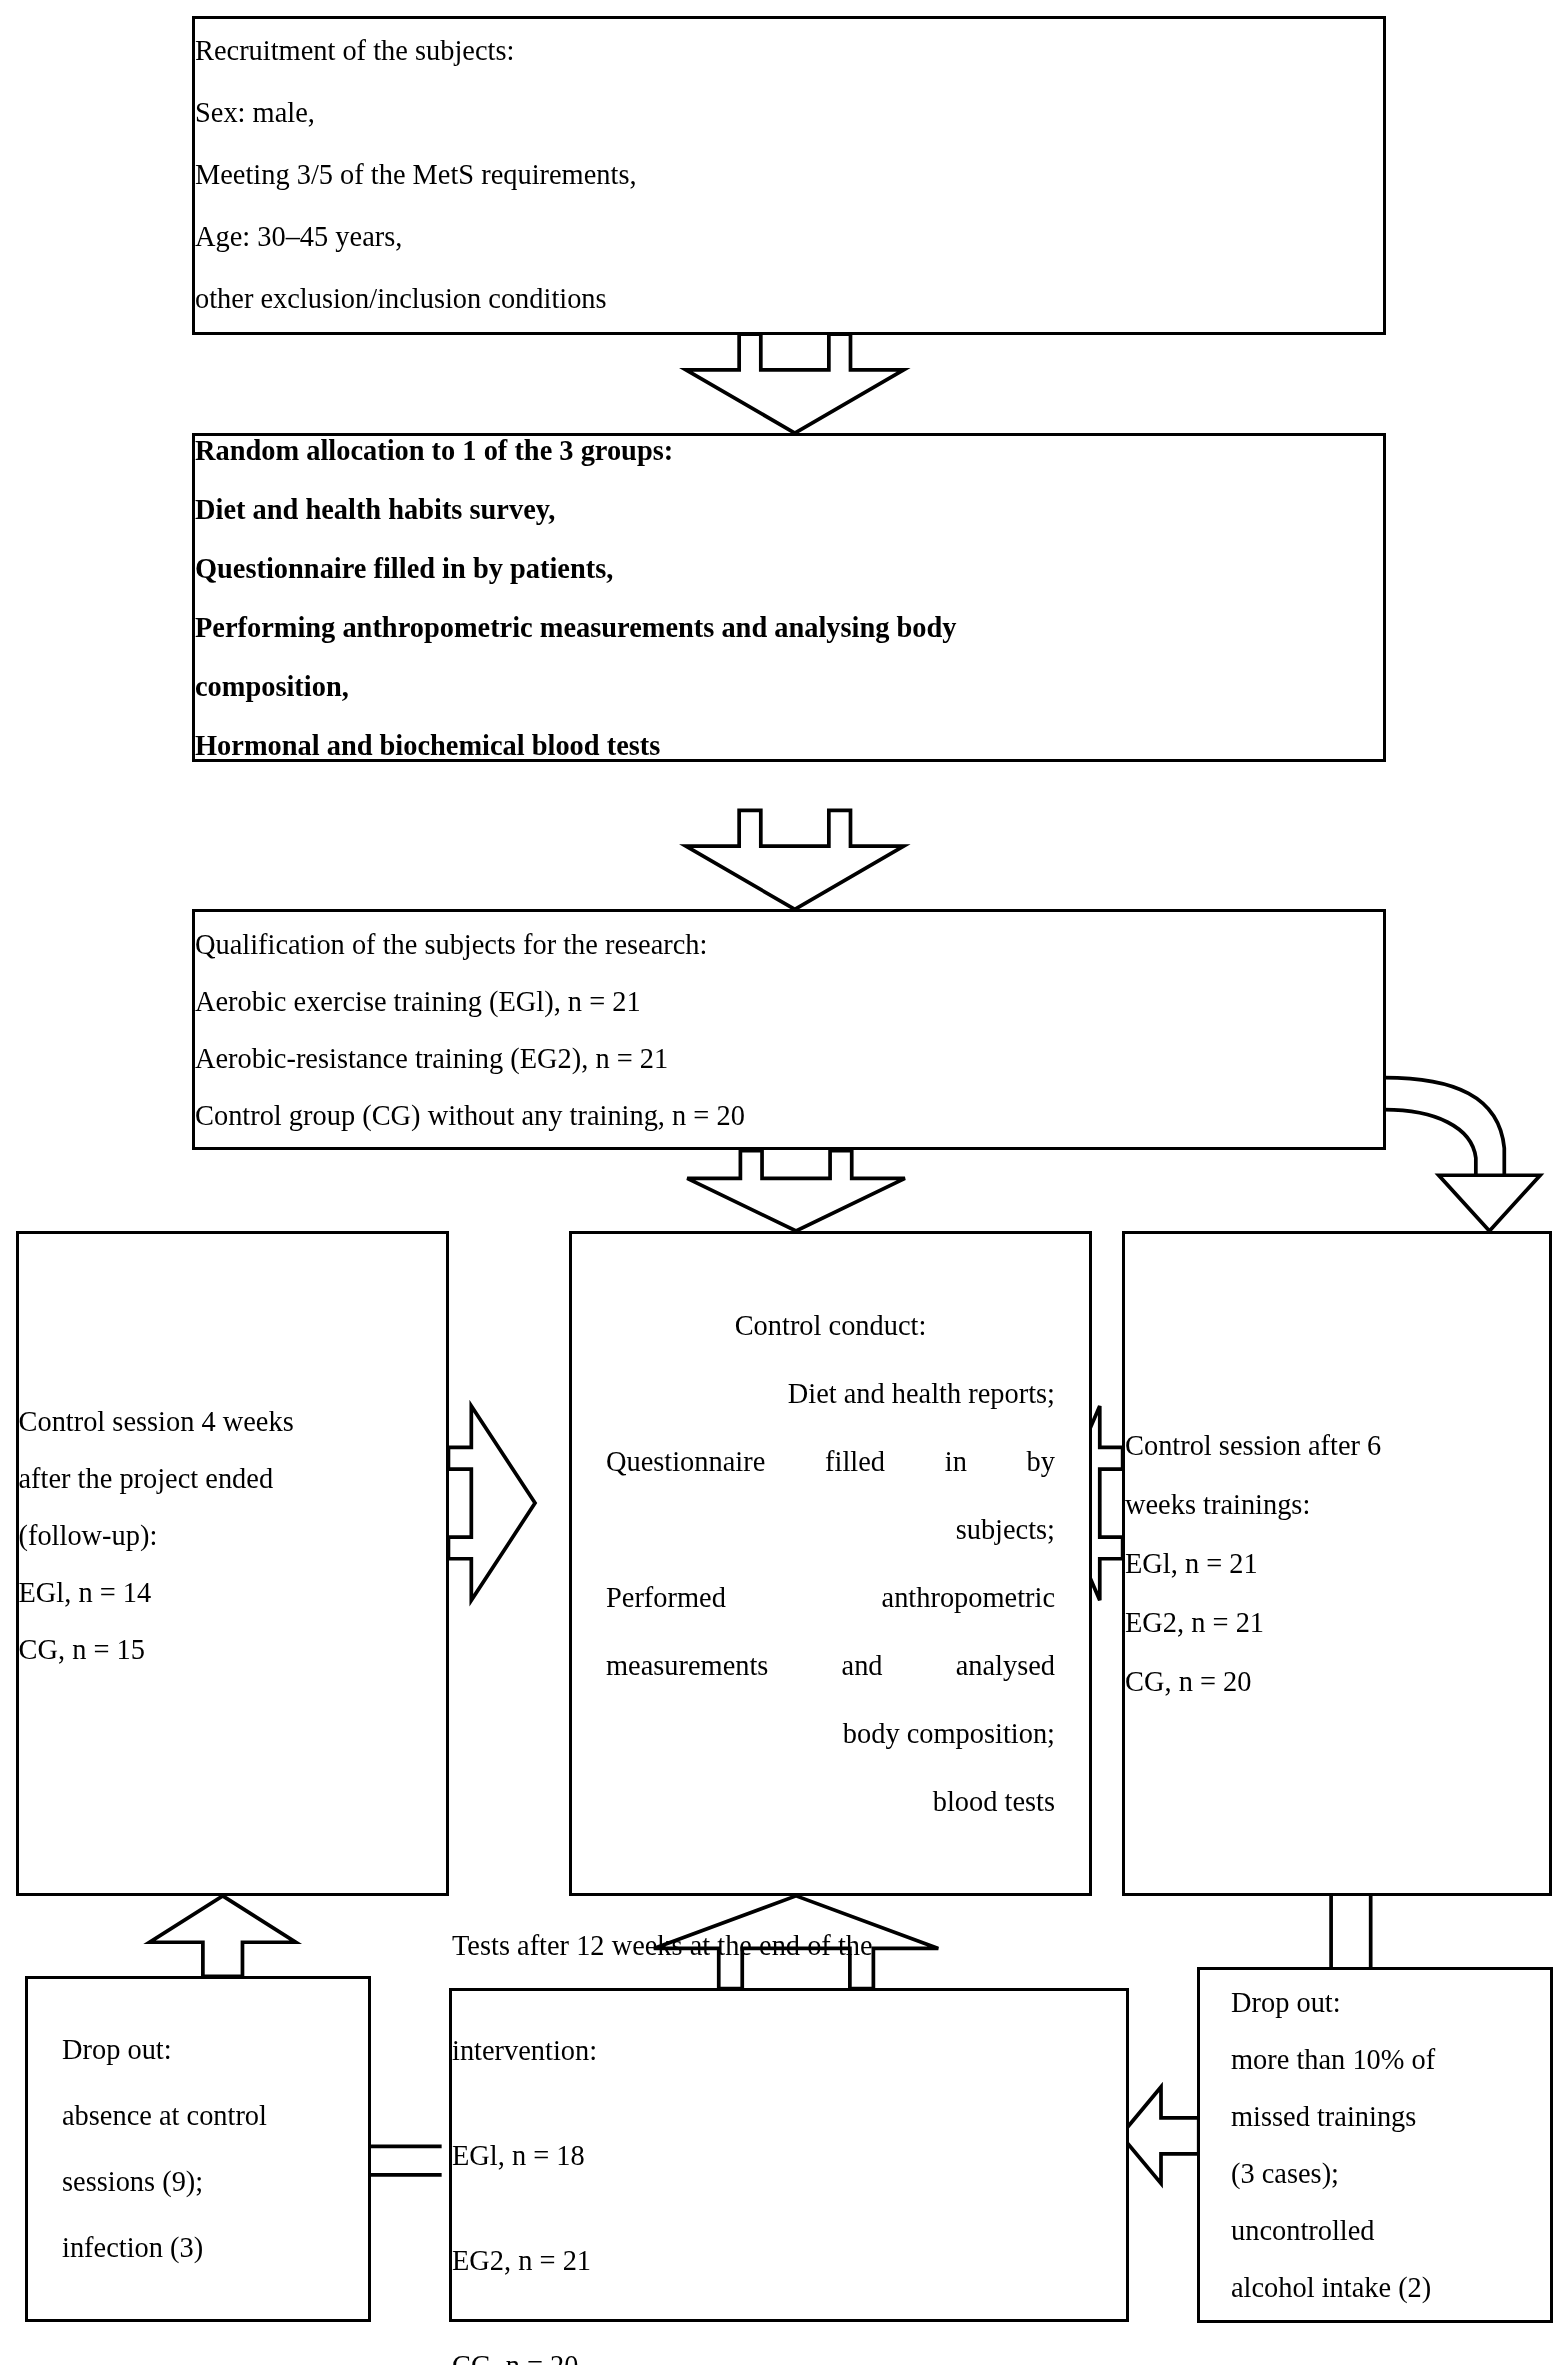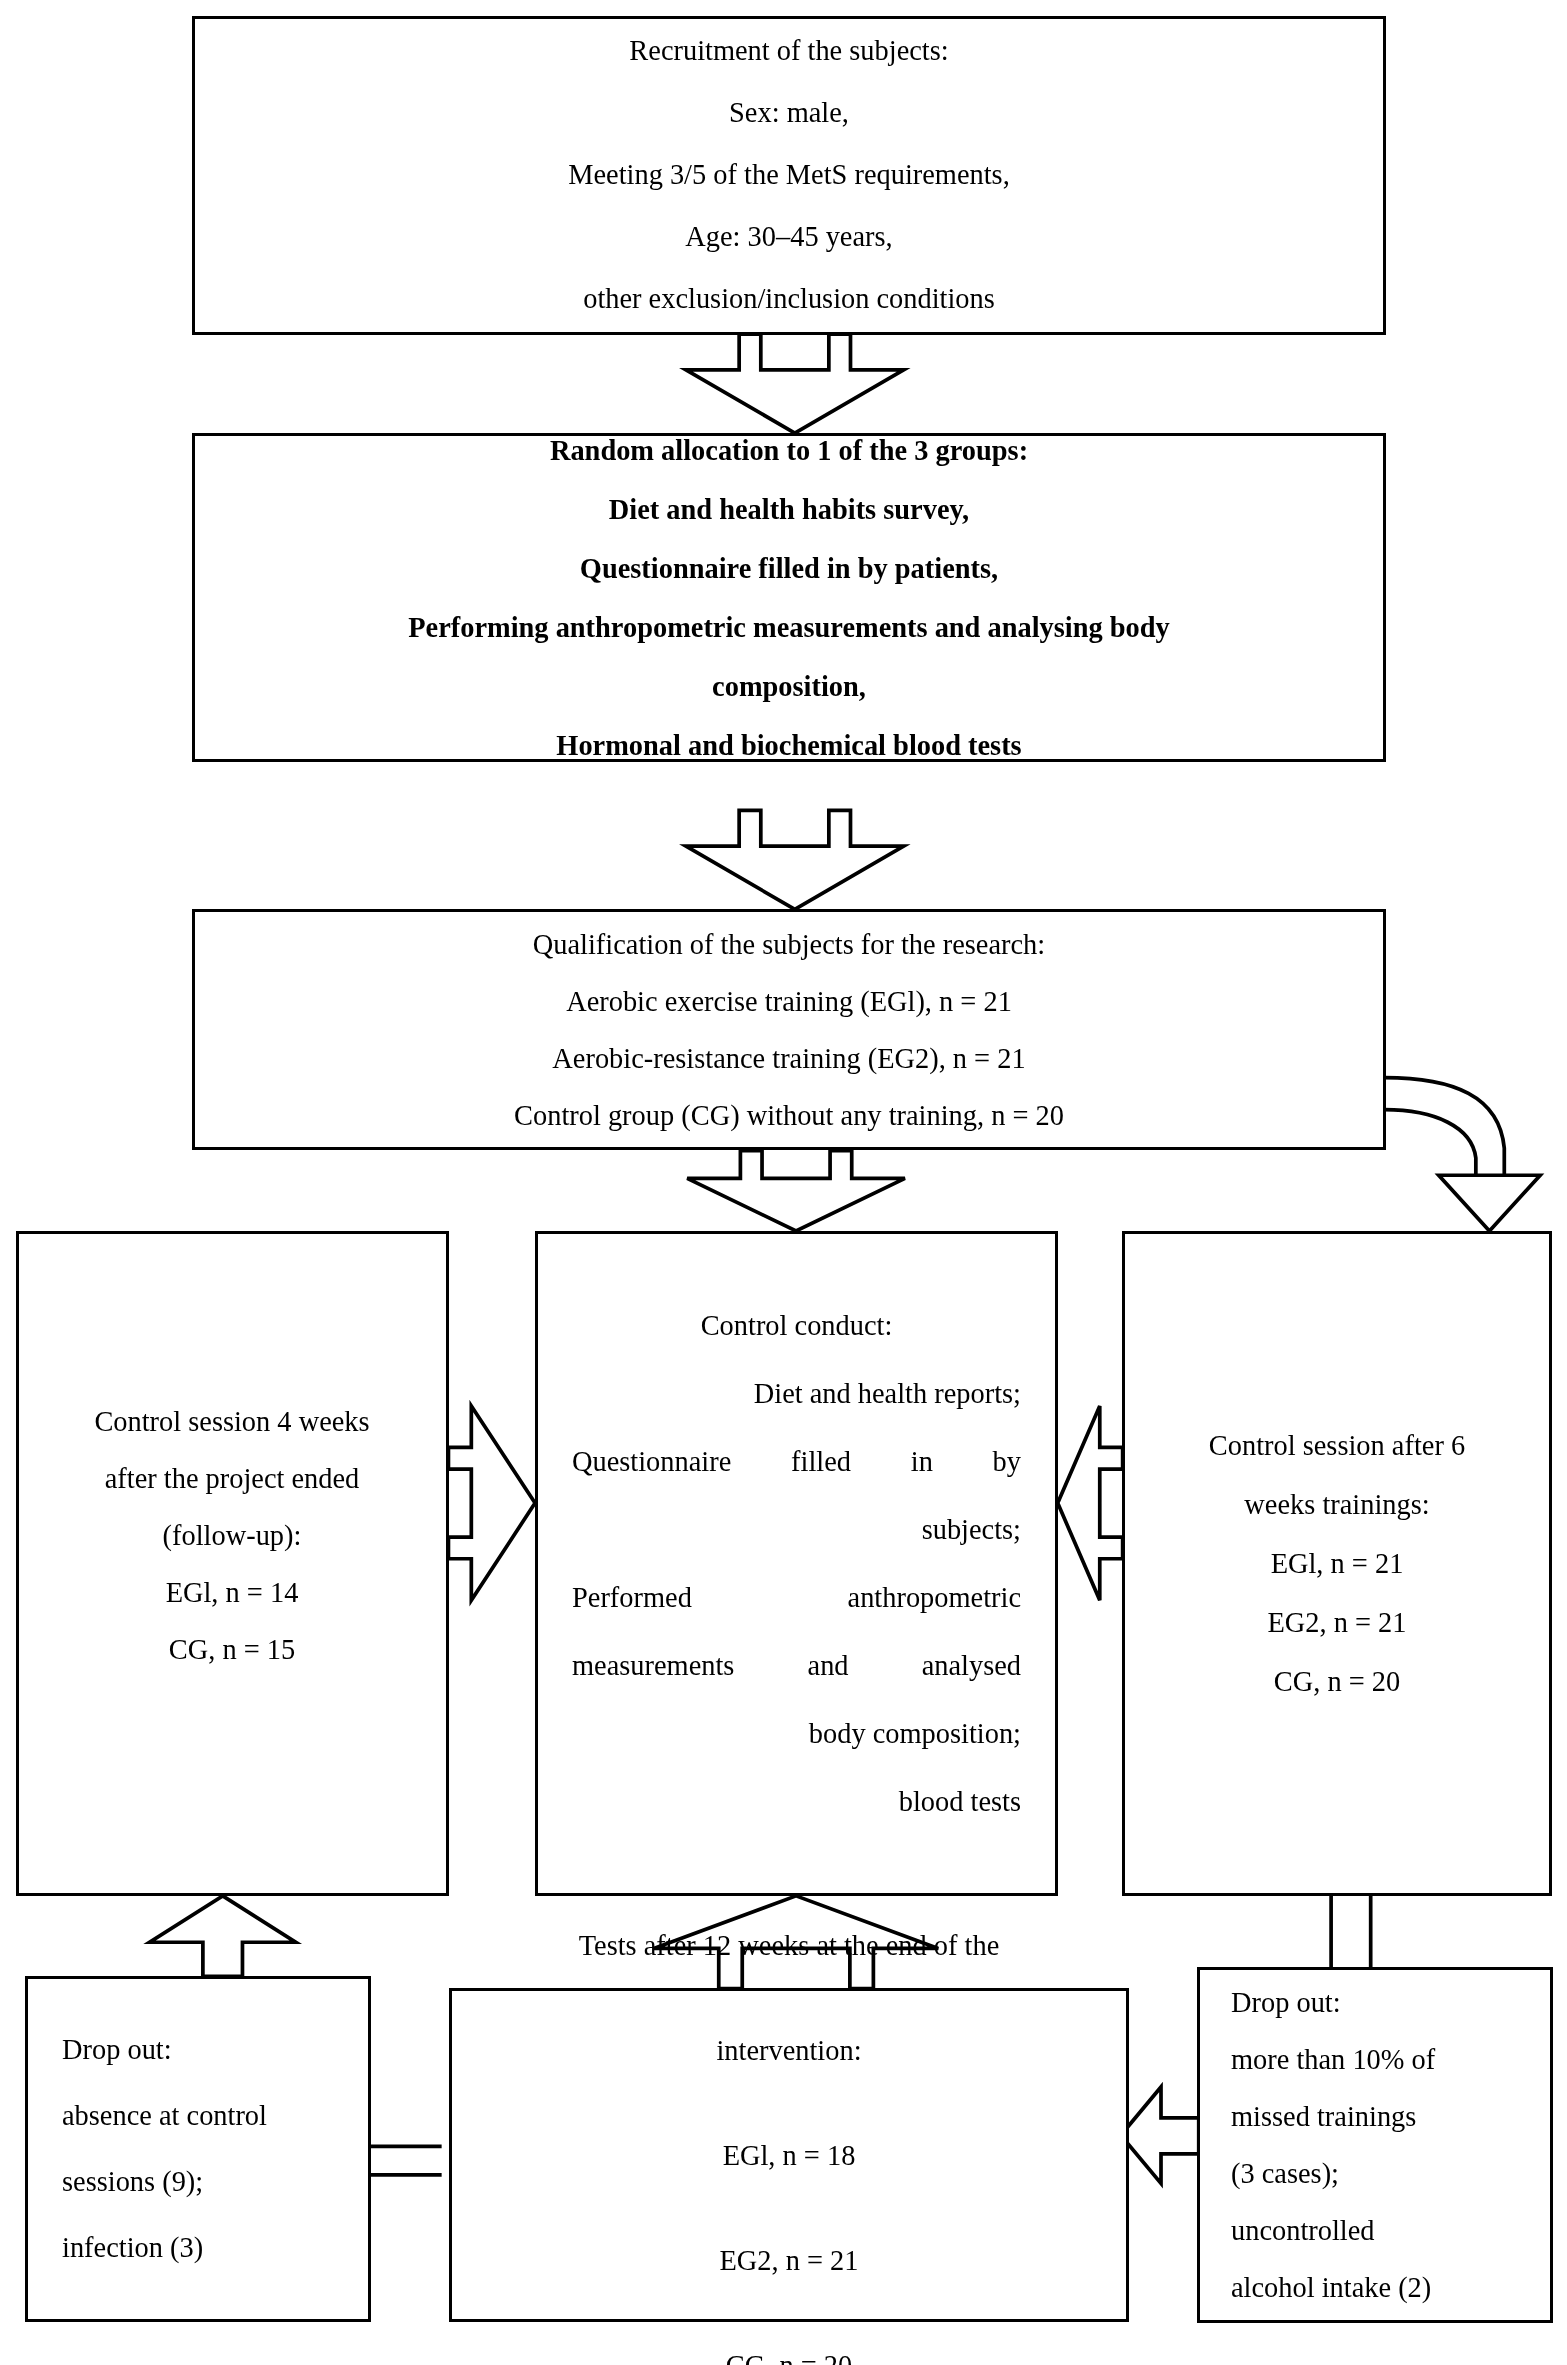--- a/index.html
+++ b/index.html
@@ -13,32 +13,32 @@
   .box{
     position:absolute;
     border:3.7px solid #000000;
     background:#ffffff;
     box-sizing:border-box;
     display:flex;
     flex-direction:column;
     justify-content:center;
     font-size:28.4px;
   }
-  .line{text-align:center;}
+  .line{text-align:left;}
   .lh100 .line{line-height:62px;}
   .lh95  .line{line-height:59px;}
   .lh92  .line{line-height:57px;}
   .lh110 .line{line-height:68px;}
   .lh107 .line{line-height:66px;}
   .lh105 .line{line-height:65px;}
   .left-text .line{text-align:left;}
   .jline{text-align:justify;text-align-last:justify;}
   .cline{text-align:center;}
   .lline{text-align:right;}
-  #conduct-box{padding:0 34px;}
+  #conduct-box{padding:0 34px;margin-left:34px;}
   #dropout-left-box{padding-left:34px;padding-right:12.4px;}
   #dropout-right-box{padding-left:31px;padding-right:12.4px;}
   #followup-box{padding-bottom:56px;}
   svg.overlay{position:absolute;left:0;top:0;}
   .con{fill:#ffffff;stroke:#000000;stroke-width:6;stroke-linejoin:miter;}
   .curve{fill:none;stroke:#000000;stroke-width:6;}
 </style>
 </head>
 <body>
 

